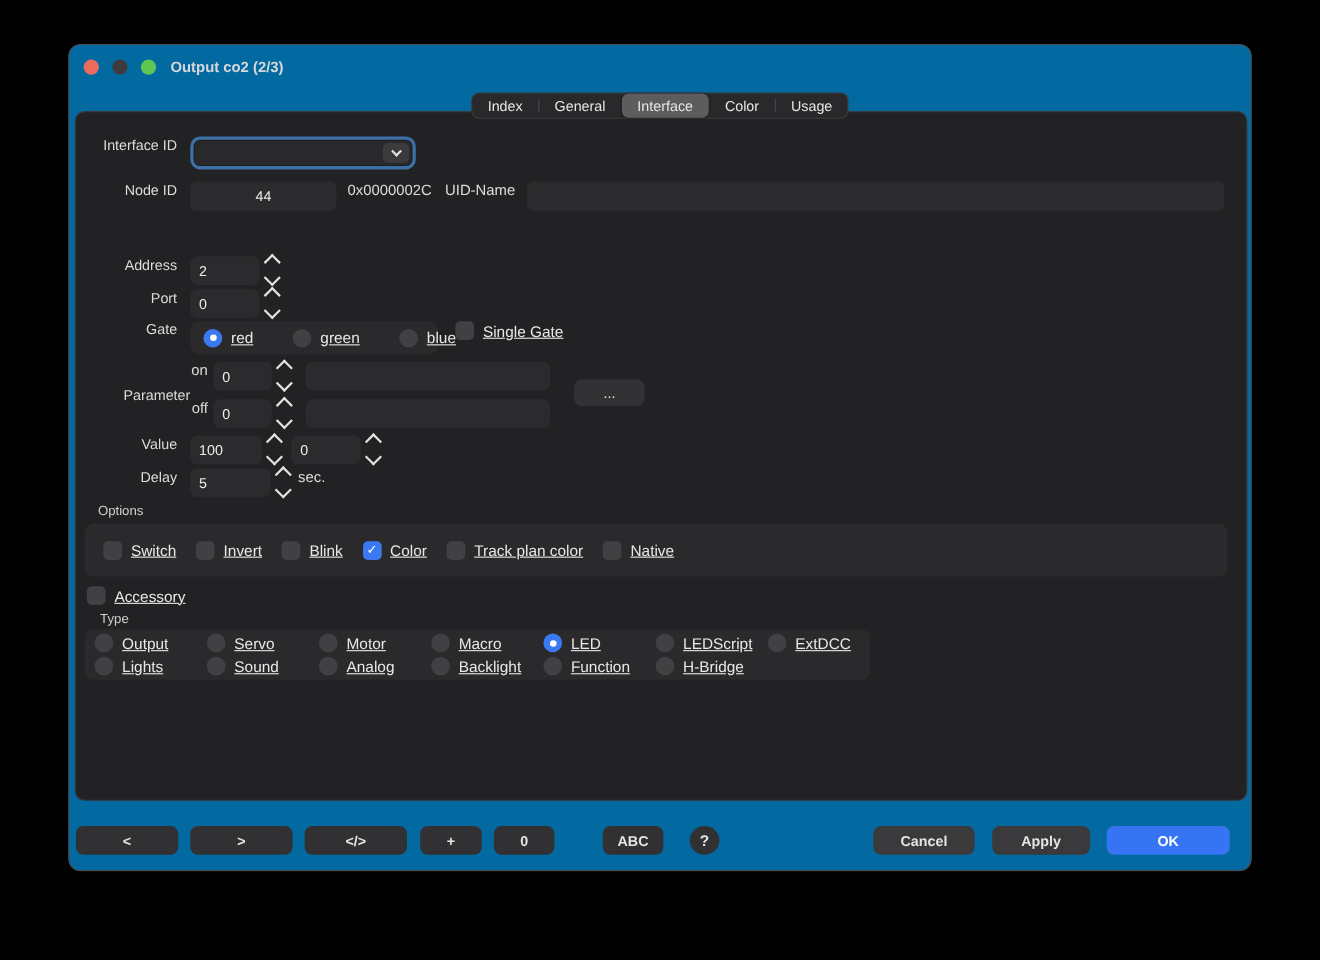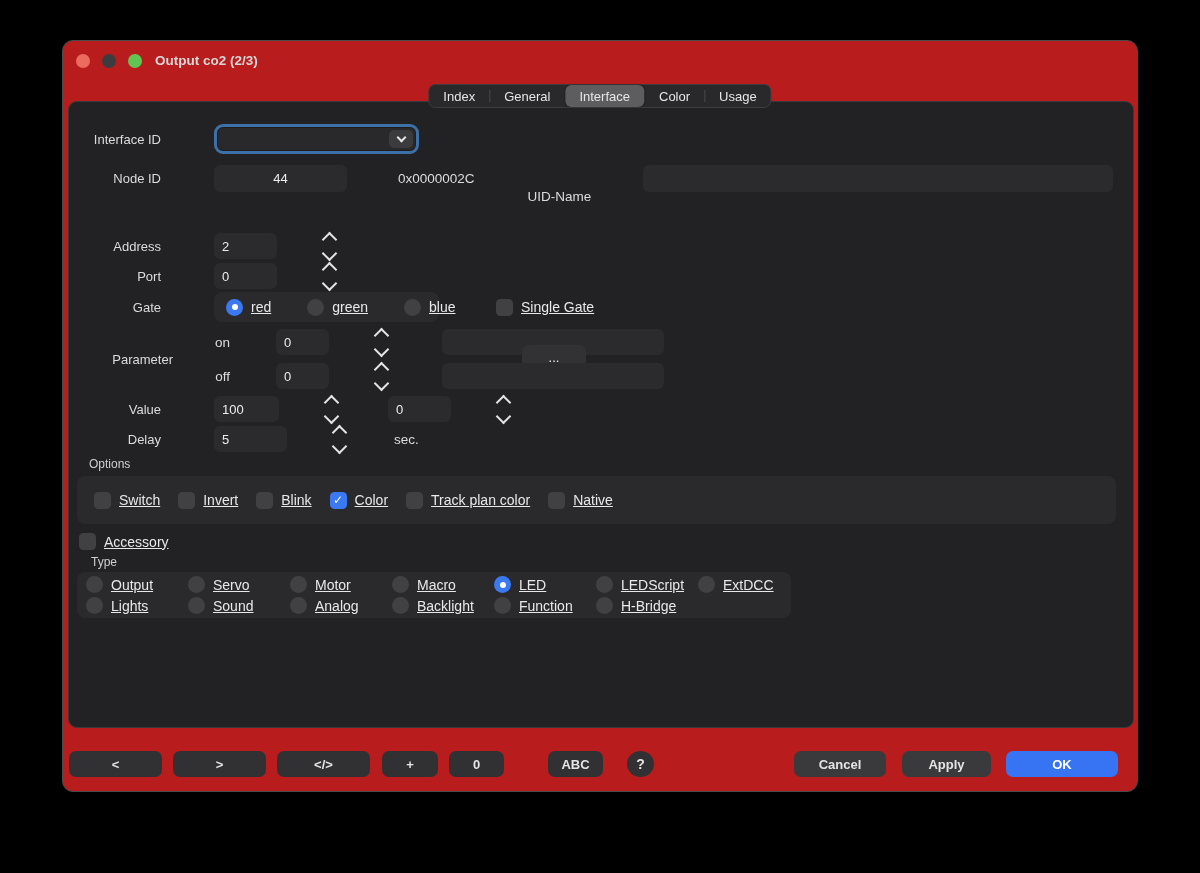--- a/index.html
+++ b/index.html
@@ -1,37 +1,37 @@
 <!DOCTYPE html>
 <html><head>
 <meta charset="utf-8">
 <style>
   html,body{margin:0;padding:0;background:#000;width:1200px;height:873px;
     font-family:"Liberation Sans","DejaVu Sans",sans-serif;-webkit-font-smoothing:antialiased;}
-  .window{position:absolute;left:62px;top:40px;width:1076px;height:752px;background:#b91c1c;
+  .window{position:absolute;left:62px;top:40px;width:1076px;height:752px;background:#0369a1;
     border:1px solid #4a4a4c;border-radius:11px;box-sizing:border-box;box-shadow:0 20px 60px rgba(0,0,0,.8);}
   
   .titlebar{position:absolute;left:0;top:0;right:0;height:40px;}
   .lights{position:absolute;left:13px;top:13px;display:flex;gap:12px;}
   .light{width:14px;height:14px;border-radius:50%;}
   .light.red{background:#ed6a5e;}
   .light.gray{background:#3c3c3f;}
   .light.green{background:#61c554;}
   .wtitle{position:absolute;left:92px;top:12px;font-size:13.5px;font-weight:700;color:#d8d8d8;}
   
   .tabbar{position:absolute;left:50%;transform:translateX(-50%);top:43px;height:24px;display:flex;
     align-items:stretch;background:#29292b;border:1px solid #3c3c3e;border-radius:7px;z-index:5;box-sizing:border-box;}
   .tab{display:flex;align-items:center;padding:0 14px;font-size:13px;color:#e6e6e6;border-radius:6px;cursor:default;}
   .tab[data-checked="true"]{background:#5d5d5f;box-shadow:0 0 2px rgba(0,0,0,.4);}
   .tabsep{width:1px;background:#49494b;margin:5px 0;}
   .tabsep.hidden{background:transparent;}
   
   .panel{position:absolute;left:5px;top:60px;width:1066px;height:627px;background:#222224;
     border:1px solid #39393b;border-radius:9px;box-sizing:border-box;}
-  .row{position:absolute;left:0;right:20px;display:flex;align-items:center;gap:41px;}
+  .row{position:absolute;left:0;right:20px;display:flex;align-items:flex-start;}
   .lbl{width:92px;text-align:right;margin-right:12px;font-size:13px;color:#dcdcdc;flex:none;}
   .field{background:#2b2b2d;border-radius:6px;height:26px;display:flex;align-items:center;
     color:#ececec;font-size:13px;padding:0 8px;box-sizing:border-box;flex:none;}
   .field.tall{height:27px;}
   .field.grow{flex:1;}
   .center{justify-content:center;}
   
   .chev{display:block;width:8px;height:8px;border-right:2.4px solid #e3e3e3;border-bottom:2.4px solid #e3e3e3;box-sizing:border-box;}
   .chev.up{transform:rotate(-135deg);}
   .chev.down{transform:rotate(45deg);}
@@ -121,21 +121,21 @@
         </div>
       </div>
     </div>
 
     <div class="row" style="top:63px;height:27px;">
       <span class="lbl">Node ID</span>
       <div class="field tall center" style="width:133px;">
           <span>44</span>
         </div>
       <span class="static-txt" style="margin-left:10px;">0x0000002C</span>
-      <span class="static-txt" style="margin-left:12px;margin-top:36px;">UID-Name</span>
+      <span class="static-txt" style="margin-left:12px;">UID-Name</span>
       <div class="field tall grow" style="margin-left:11px;">
           <span></span>
         </div>
     </div>
 
 
     <div class="row" style="top:131px;height:26px;">
       <span class="lbl">Address</span>
       <div class="field" style="width:63px;">
           <span>2</span>

